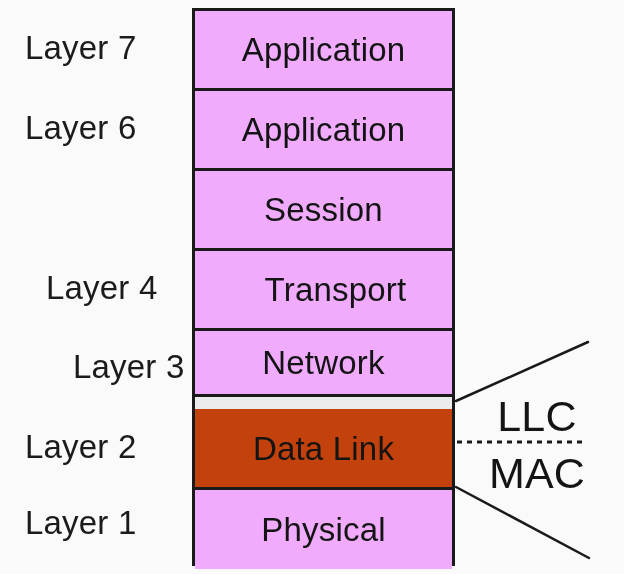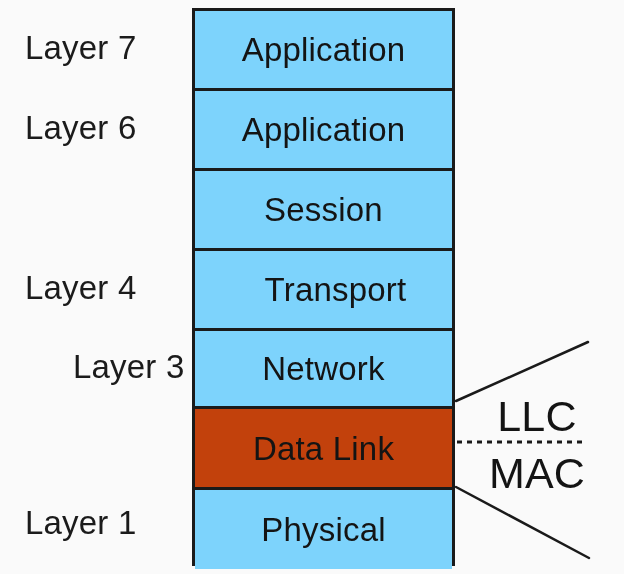--- a/index.html
+++ b/index.html
@@ -53,21 +53,21 @@
     background: #ececec;
   }
   .stack-row {
     position: absolute;
     left: 0;
     width: 100%;
     box-sizing: border-box;
     display: flex;
     align-items: center;
     justify-content: center;
-    background: #7dd3fc;
+    background: #f0abfc;
     border-bottom: 3px solid #1a1a1a;
   }
   .stack-row:last-child {
     border-bottom: none;
   }
   .stack-row.highlight {
     background: #c2410c;
   }
   .row-name {
     font-size: 33px;
@@ -109,39 +109,40 @@
   }
 </style>
 </head>
 <body>
 
 <div id="diagram">
 
   <div id="layer-labels">
     <div class="layer-label" style="top: 23px;">Layer 7</div>
     <div class="layer-label" style="top: 103px;">Layer 6</div>
-    <div class="layer-label" style="top: 263px;">Layer 4</div>
+    <div class="layer-label" style="top: 263px; margin-left: 21px;">Layer 4</div>
     <div class="layer-label" style="top: 342px; margin-left: 48px;">Layer 3</div>
+    <div class="layer-label" style="top: 421.5px;">Layer 2</div>
     <div class="layer-label" style="top: 498px;">Layer 1</div>
   </div>
 
   <div id="osi-stack">
     <div class="stack-row" style="top: 0px; height: 80px;">
       <span class="row-name">Application</span>
     </div>
     <div class="stack-row" style="top: 80px; height: 80px;">
       <span class="row-name">Application</span>
     </div>
     <div class="stack-row" style="top: 160px; height: 80px;">
       <span class="row-name">Session</span>
     </div>
     <div class="stack-row" style="top: 240px; height: 80px; padding-left: 24px;">
       <span class="row-name">Transport</span>
     </div>
-    <div class="stack-row" style="top: 320px; height: 78px;">
+    <div class="stack-row" style="top: 320px; height: 66px;">
       <span class="row-name">Network</span>
     </div>
     <div class="stack-row highlight" style="top: 398px; height: 81px;">
       <span class="row-name">Data Link</span>
     </div>
     <div class="stack-row" style="top: 479px; height: 79px;">
       <span class="row-name">Physical</span>
     </div>
   </div>
 

